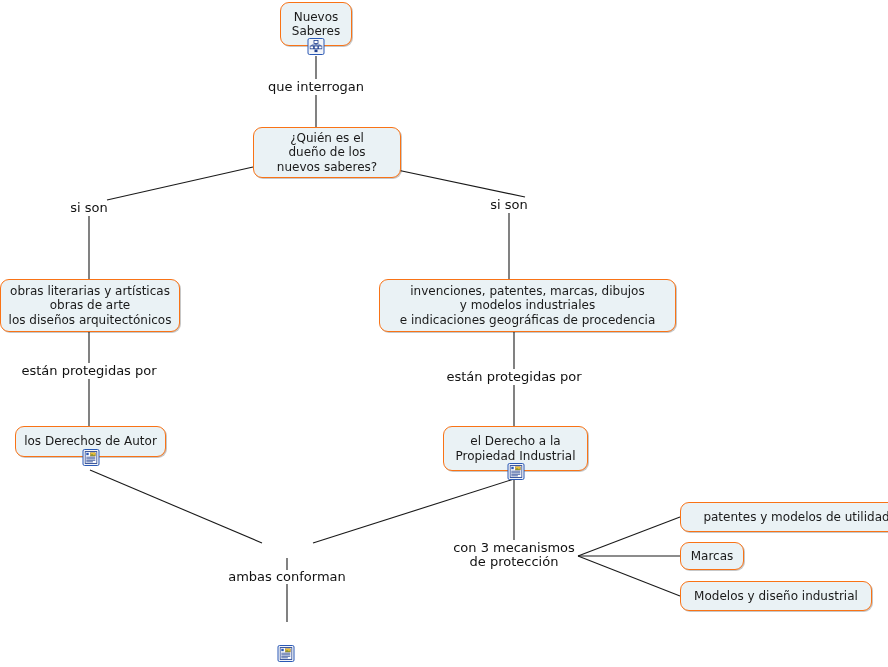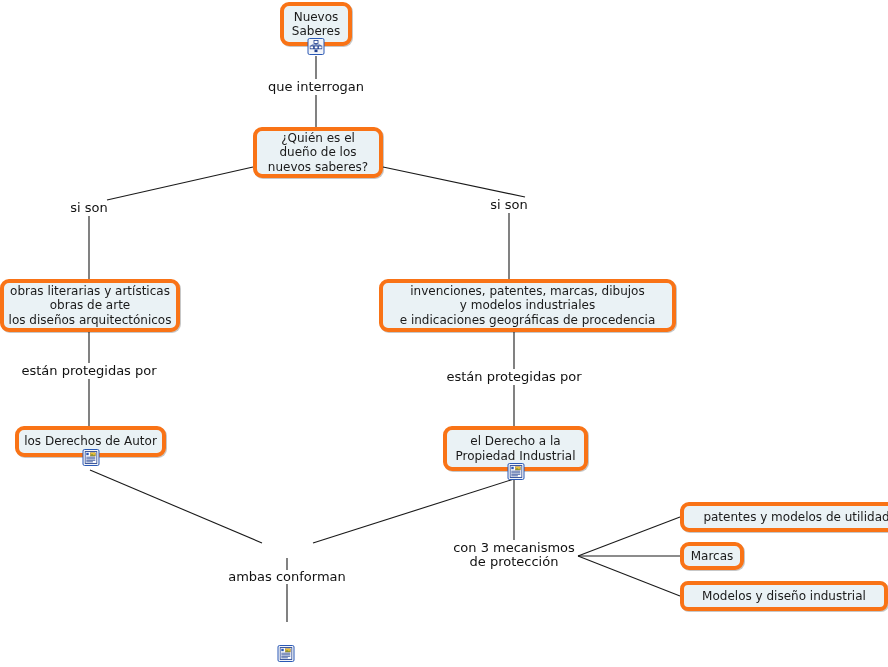--- a/index.html
+++ b/index.html
@@ -22,21 +22,21 @@
     left: 0;
     top: 0;
     width: 888px;
     height: 667px;
     pointer-events: none;
   }
   .node {
     position: absolute;
     box-sizing: border-box;
     background: #eaf2f5;
-    border: 4px solid #f97316;
+    border: 1px solid #f97316;
     border-radius: 9px;
     color: #1a1a1a;
     font-size: 12px;
     line-height: 14.5px;
     text-align: center;
     display: flex;
     align-items: center;
     justify-content: center;
     padding: 3px 9px;
     white-space: pre;
@@ -93,21 +93,21 @@
     <div class="node-icon" style="left: 316px; top: 38px;">
       <svg width="13" height="13" viewBox="0 0 13 13">
         <rect x="4.5" y="0.5" width="4" height="3" fill="#fff" stroke="#1f3f8f" stroke-width="0.8"></rect>
         <rect x="0.5" y="6" width="3.6" height="2.8" fill="#fff" stroke="#1f3f8f" stroke-width="0.8"></rect>
         <rect x="4.8" y="6" width="3.6" height="2.8" fill="#fff" stroke="#1f3f8f" stroke-width="0.8"></rect>
         <rect x="9" y="6" width="3.5" height="2.8" fill="#fff" stroke="#1f3f8f" stroke-width="0.8"></rect>
         <path d="M6.5 3.5 V5 M2.3 6 V5 H10.7 V6" fill="none" stroke="#1f3f8f" stroke-width="0.8"></path>
         <rect x="5" y="9.5" width="3" height="2.6" fill="#1f3f8f"></rect>
       </svg>
     </div>
-    <div class="node" style="left: 253px; top: 127px; width: 130px; height: 51px;"><span>¿Quién es el
+    <div class="node" style="left: 253px; top: 127px; width: 148px; height: 51px;"><span>¿Quién es el
 dueño de los
 nuevos saberes?</span></div>
     <div class="node" style="left: 0px; top: 279px; width: 180px; height: 53px;"><span>obras literarias y artísticas
 obras de arte
 los diseños arquitectónicos</span></div>
     <div class="node" style="left: 379px; top: 279px; width: 297px; height: 53px;"><span>invenciones, patentes, marcas, dibujos
 y modelos industriales
 e indicaciones geográficas de procedencia</span></div>
     <div class="node" style="left: 15px; top: 426px; width: 151px; height: 31px;"><span>los Derechos de Autor</span></div>
     <div class="node-icon" style="left: 90.5px; top: 449px;">
@@ -149,21 +149,21 @@
         <g stroke="#1f3f8f" stroke-width="0.8">
           <path d="M1.8 6.2 H10.8"></path>
           <path d="M1.8 7.8 H10.8"></path>
           <path d="M1.8 9.3 H10.8"></path>
           <path d="M1.8 10.8 H8.4"></path>
         </g>
       </svg>
     </div>
     <div class="node" style="left: 680px; top: 502px; width: 233px; height: 30px;"><span>patentes y modelos de utilidad</span></div>
     <div class="node" style="left: 680px; top: 542px; width: 64px; height: 28px;"><span>Marcas</span></div>
-    <div class="node" style="left: 680px; top: 581px; width: 208px; height: 30px; border-radius: 8px;"><span>Modelos y diseño industrial</span></div>
+    <div class="node" style="left: 680px; top: 581px; width: 192px; height: 30px;"><span>Modelos y diseño industrial</span></div>
     <div class="link-label" style="left: 316px; top: 87px;">que interrogan</div>
     <div class="link-label" style="left: 89px; top: 208px;">si son</div>
     <div class="link-label" style="left: 509px; top: 205px;">si son</div>
     <div class="link-label" style="left: 89px; top: 371px;">están protegidas por</div>
     <div class="link-label" style="left: 514px; top: 377px;">están protegidas por</div>
     <div class="link-label" style="left: 287px; top: 577px;">ambas conforman</div>
     <div class="link-label" style="left: 514px; top: 555px;">con 3 mecanismos
 de protección</div>
   </div>
 

